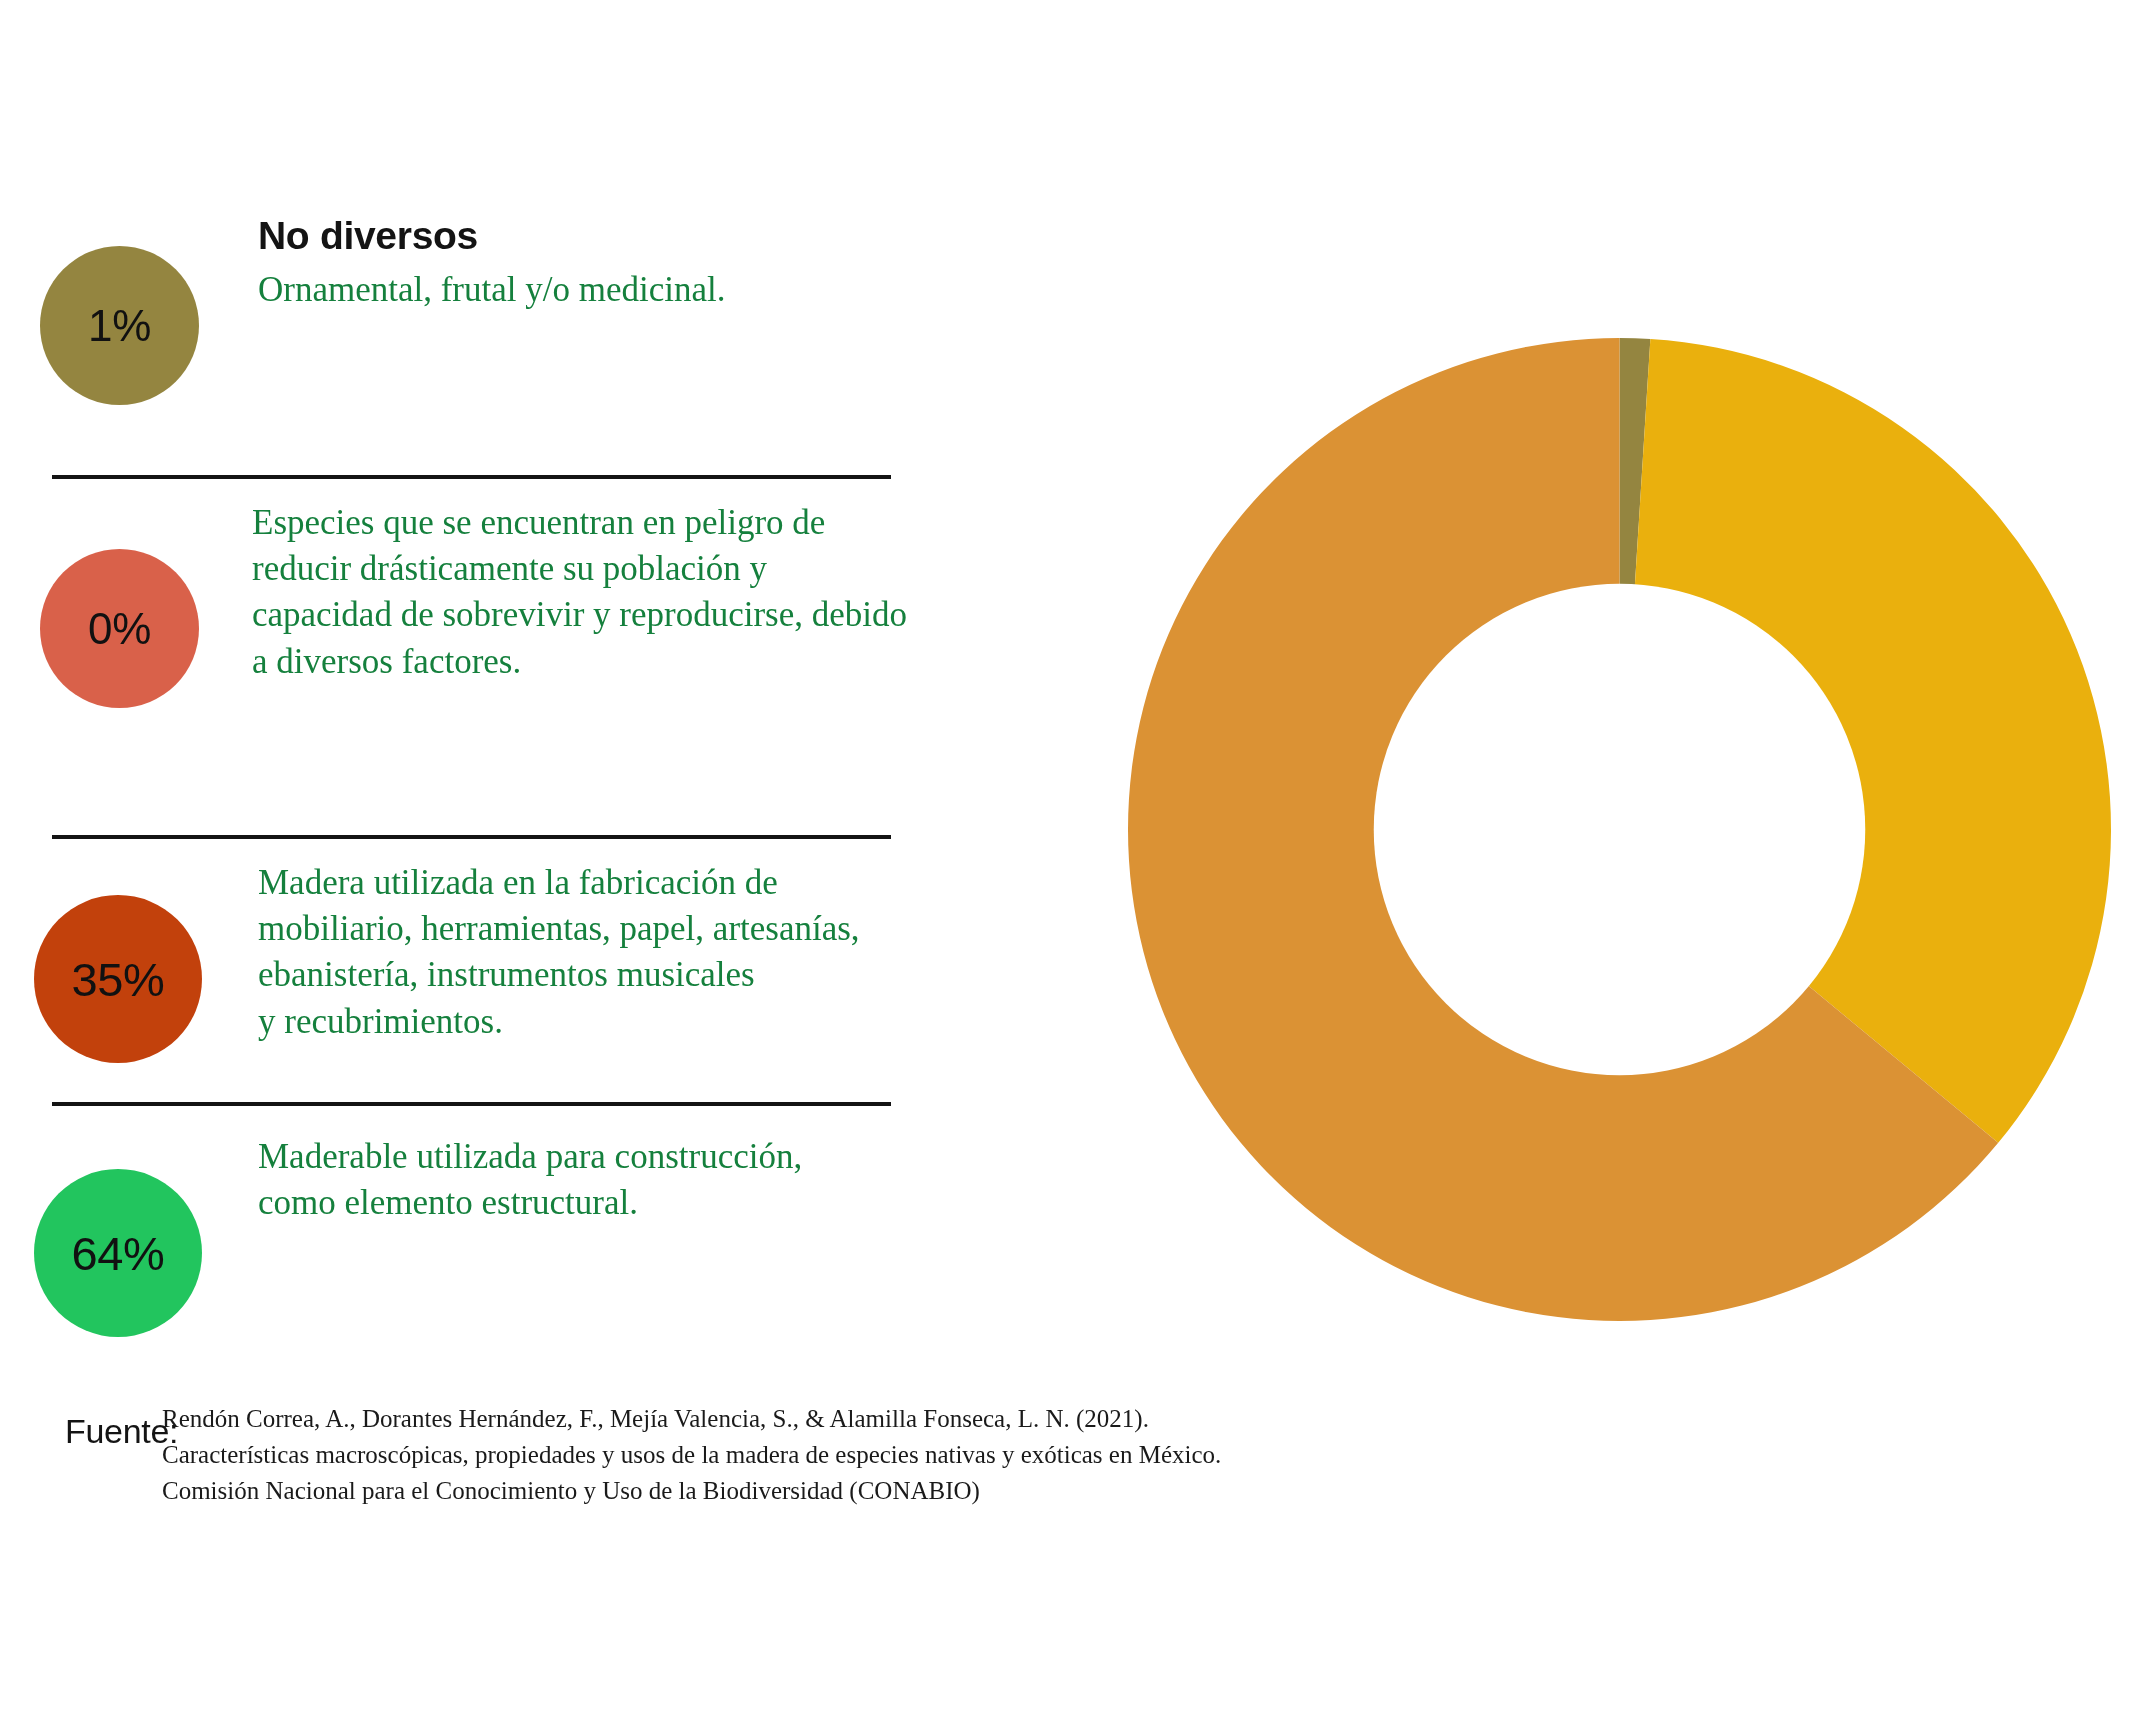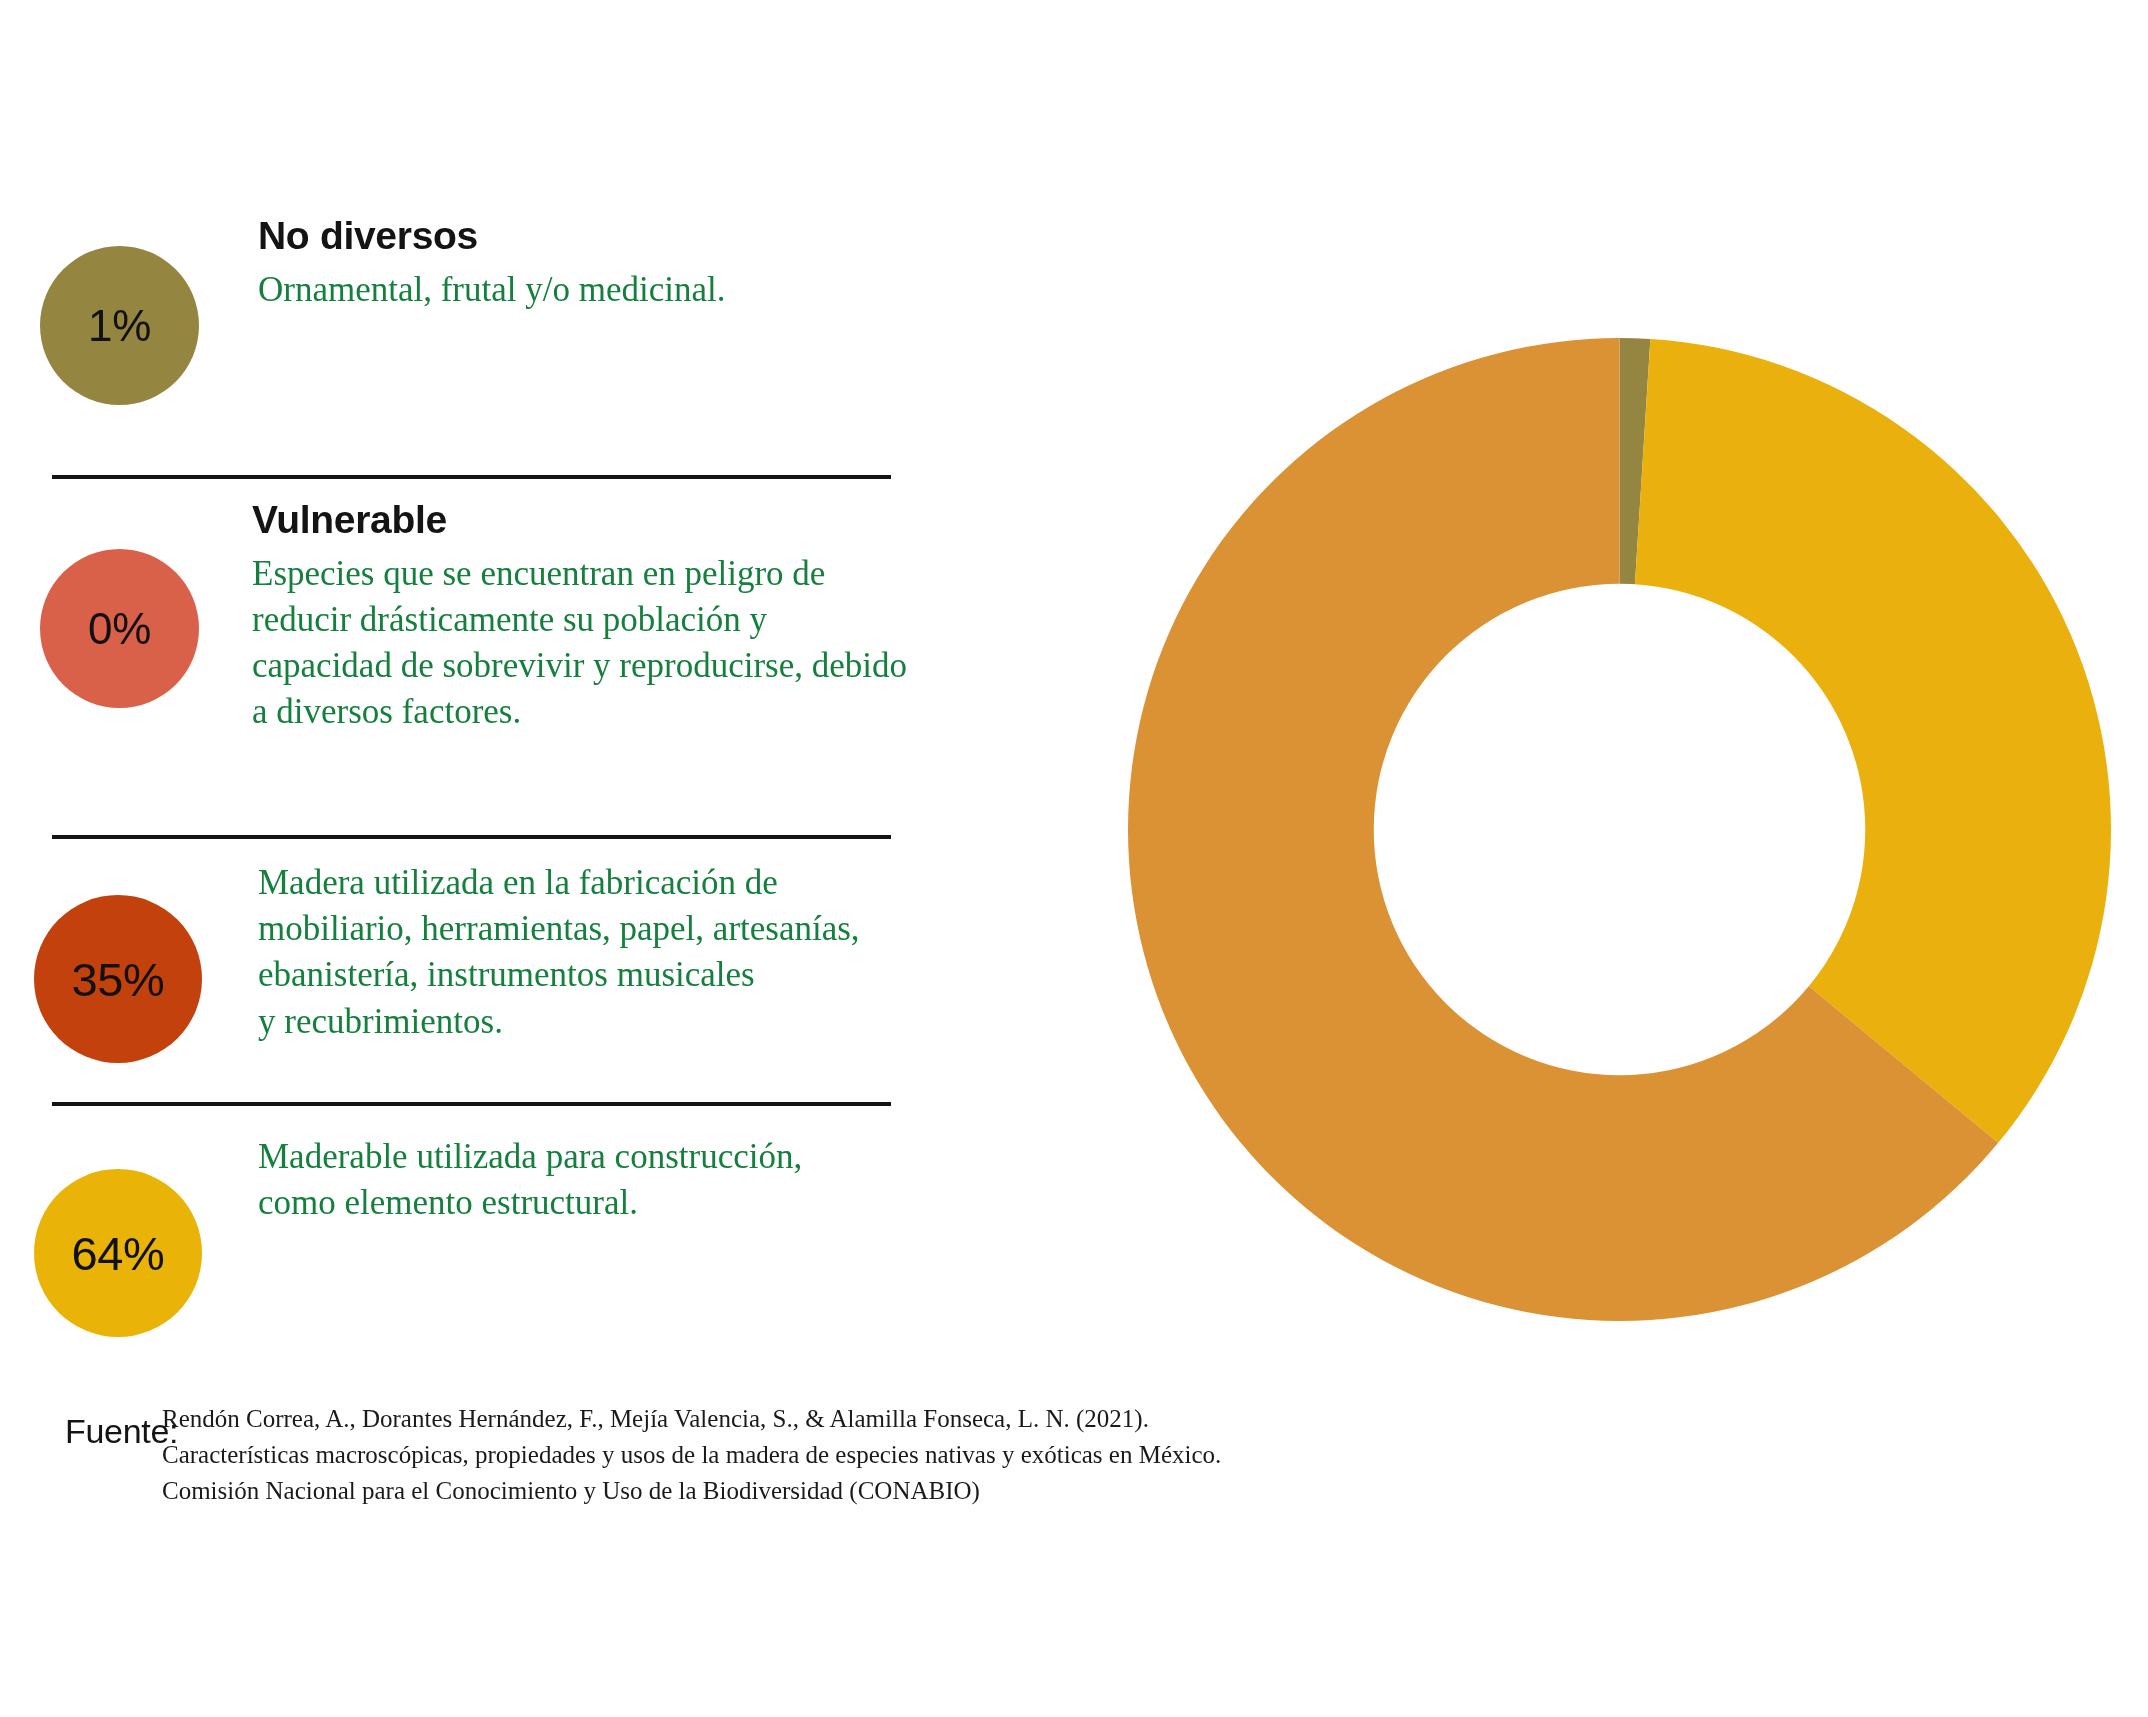--- a/index.html
+++ b/index.html
@@ -133,21 +133,20 @@
     </div>
   </div>
 
   <div class="divider" style="top:475px;"></div>
 
   <div class="legend-item" style="top:500px;">
     <div class="legend-bullet" style="left:40px; top:49px; width:159px; height:159px; background:#D9614A; font-size:44px;">
       <span>0%</span>
     </div>
     <div class="legend-text" style="left:252px; top:0px;">
-      <p class="legend-title">Vulnerable</p>
       <p class="legend-desc">Especies que se encuentran en peligro de
 reducir drásticamente su población y
 capacidad de sobrevivir y reproducirse, debido
 a diversos factores.</p>
     </div>
   </div>
 
   <div class="divider" style="top:835px;"></div>
 
   <div class="legend-item" style="top:860px;">
@@ -158,21 +157,21 @@
       <p class="legend-desc">Madera utilizada en la fabricación de
 mobiliario, herramientas, papel, artesanías,
 ebanistería, instrumentos musicales
 y recubrimientos.</p>
     </div>
   </div>
 
   <div class="divider" style="top:1102px;"></div>
 
   <div class="legend-item" style="top:1127px;">
-    <div class="legend-bullet" style="left:34px; top:42px; width:168px; height:168px; background:#eab308; font-size:47px;">
+    <div class="legend-bullet" style="left:34px; top:42px; width:168px; height:168px; background:#22c55e; font-size:47px;">
       <span>64%</span>
     </div>
     <div class="legend-text" style="left:258px; top:6.7px;">
       <p class="legend-desc">Maderable utilizada para construcción,
 como elemento estructural.</p>
     </div>
   </div>
 
 </div>
 

